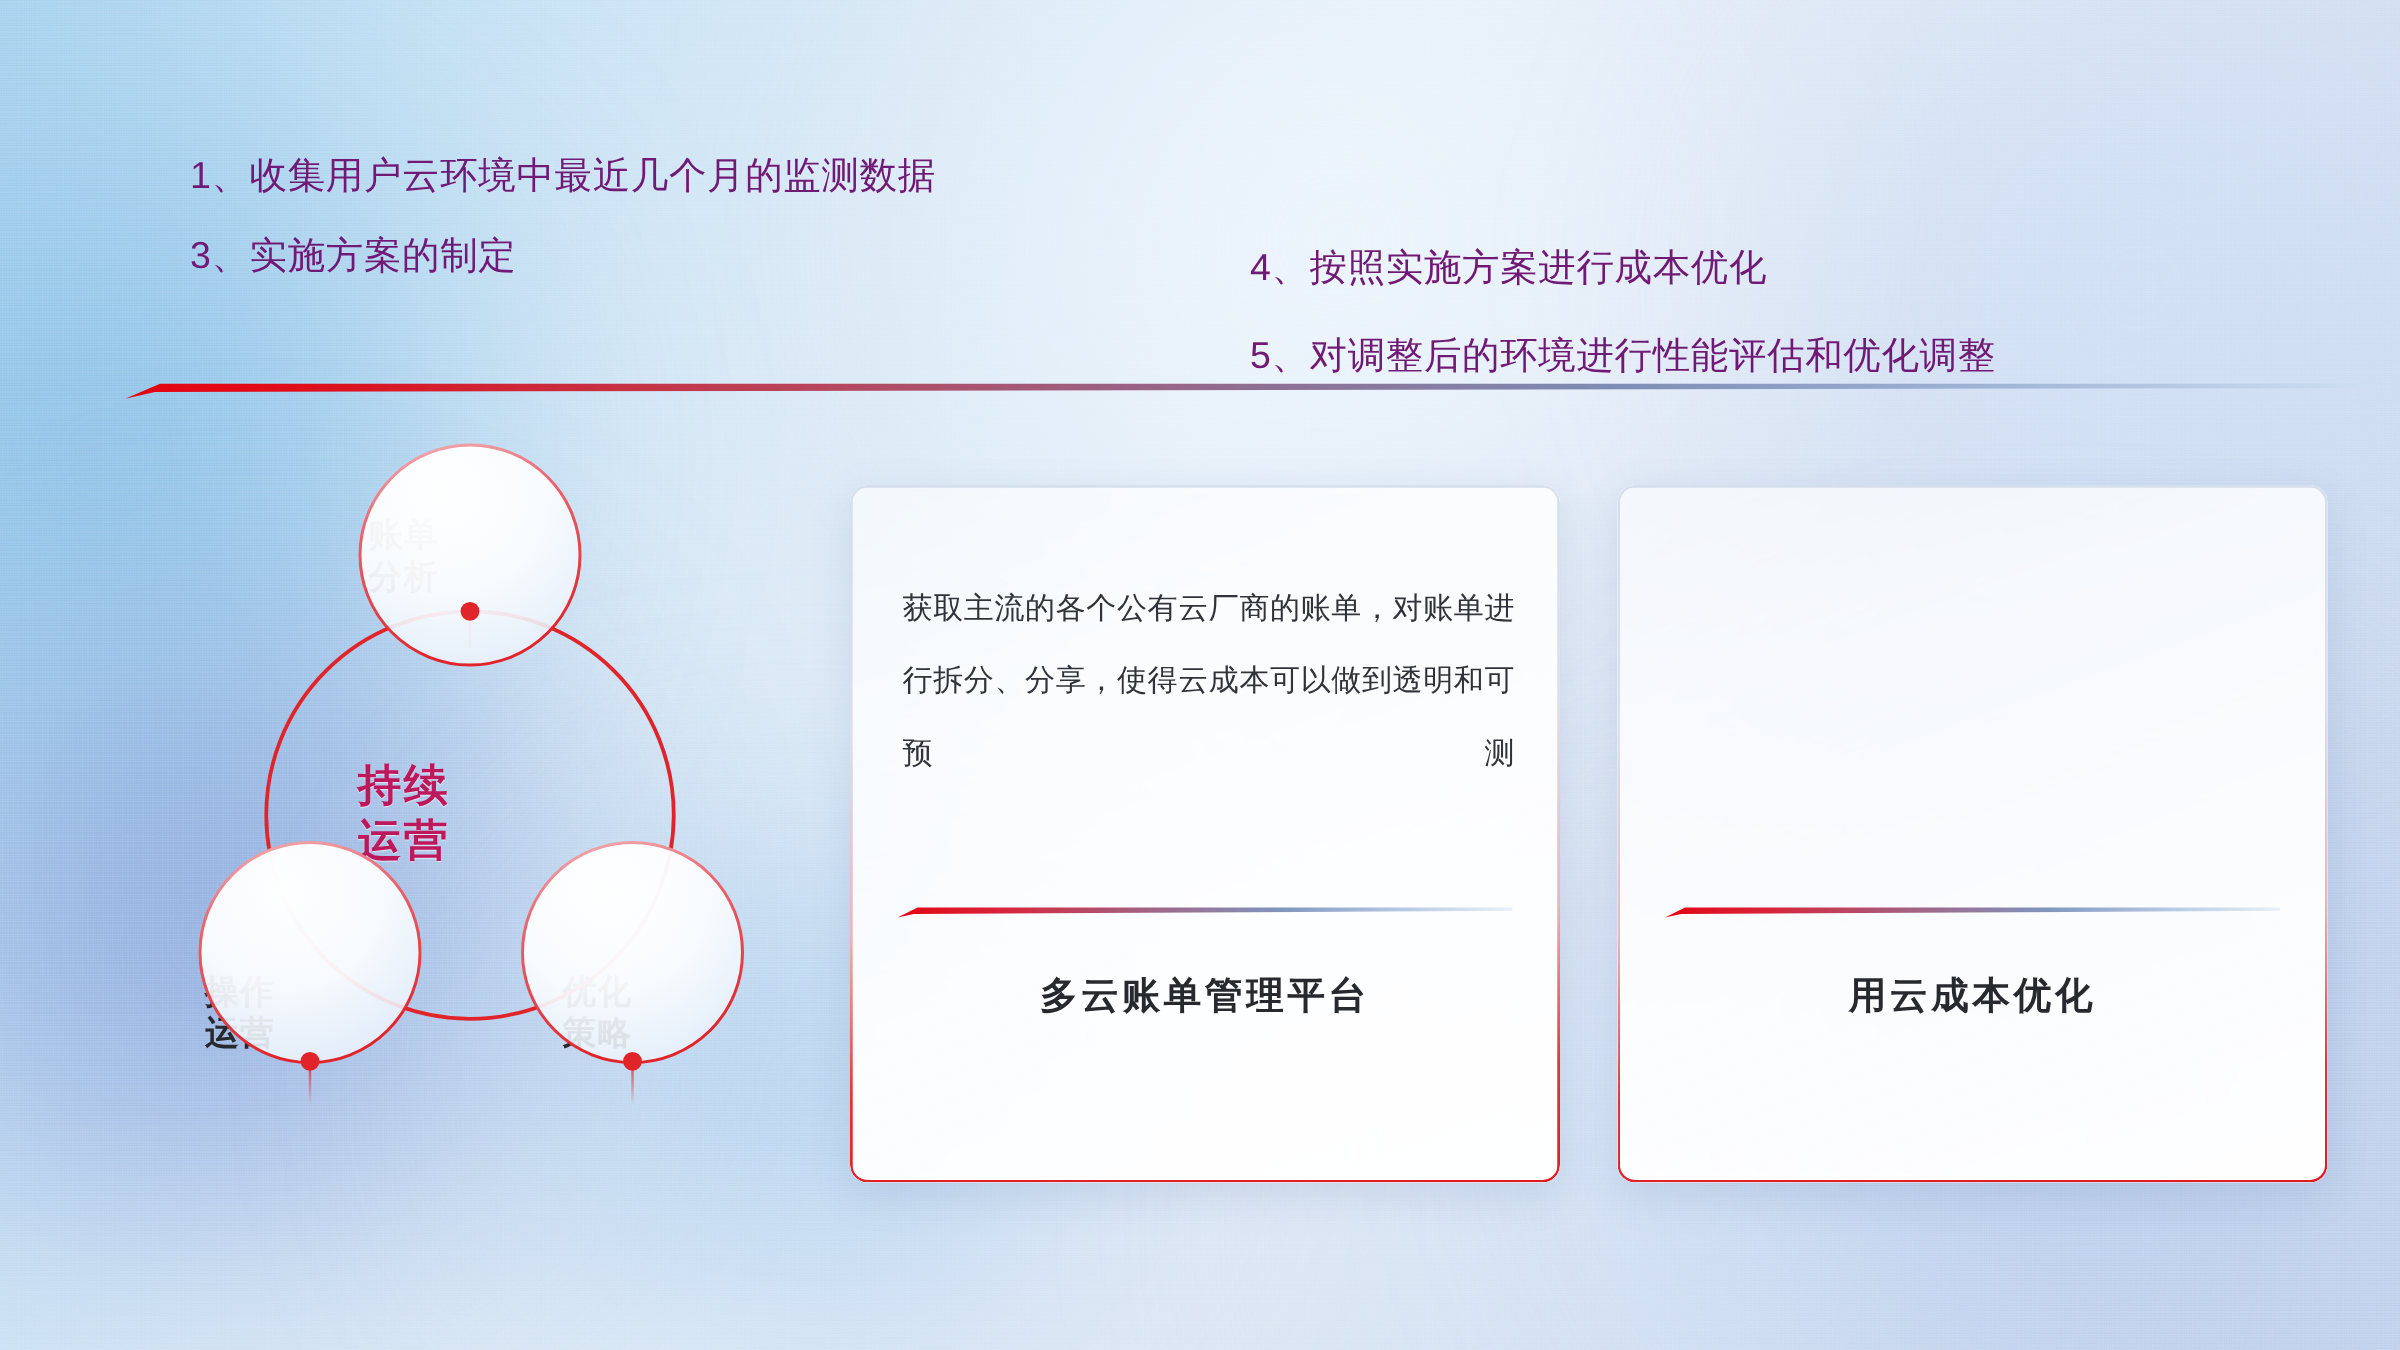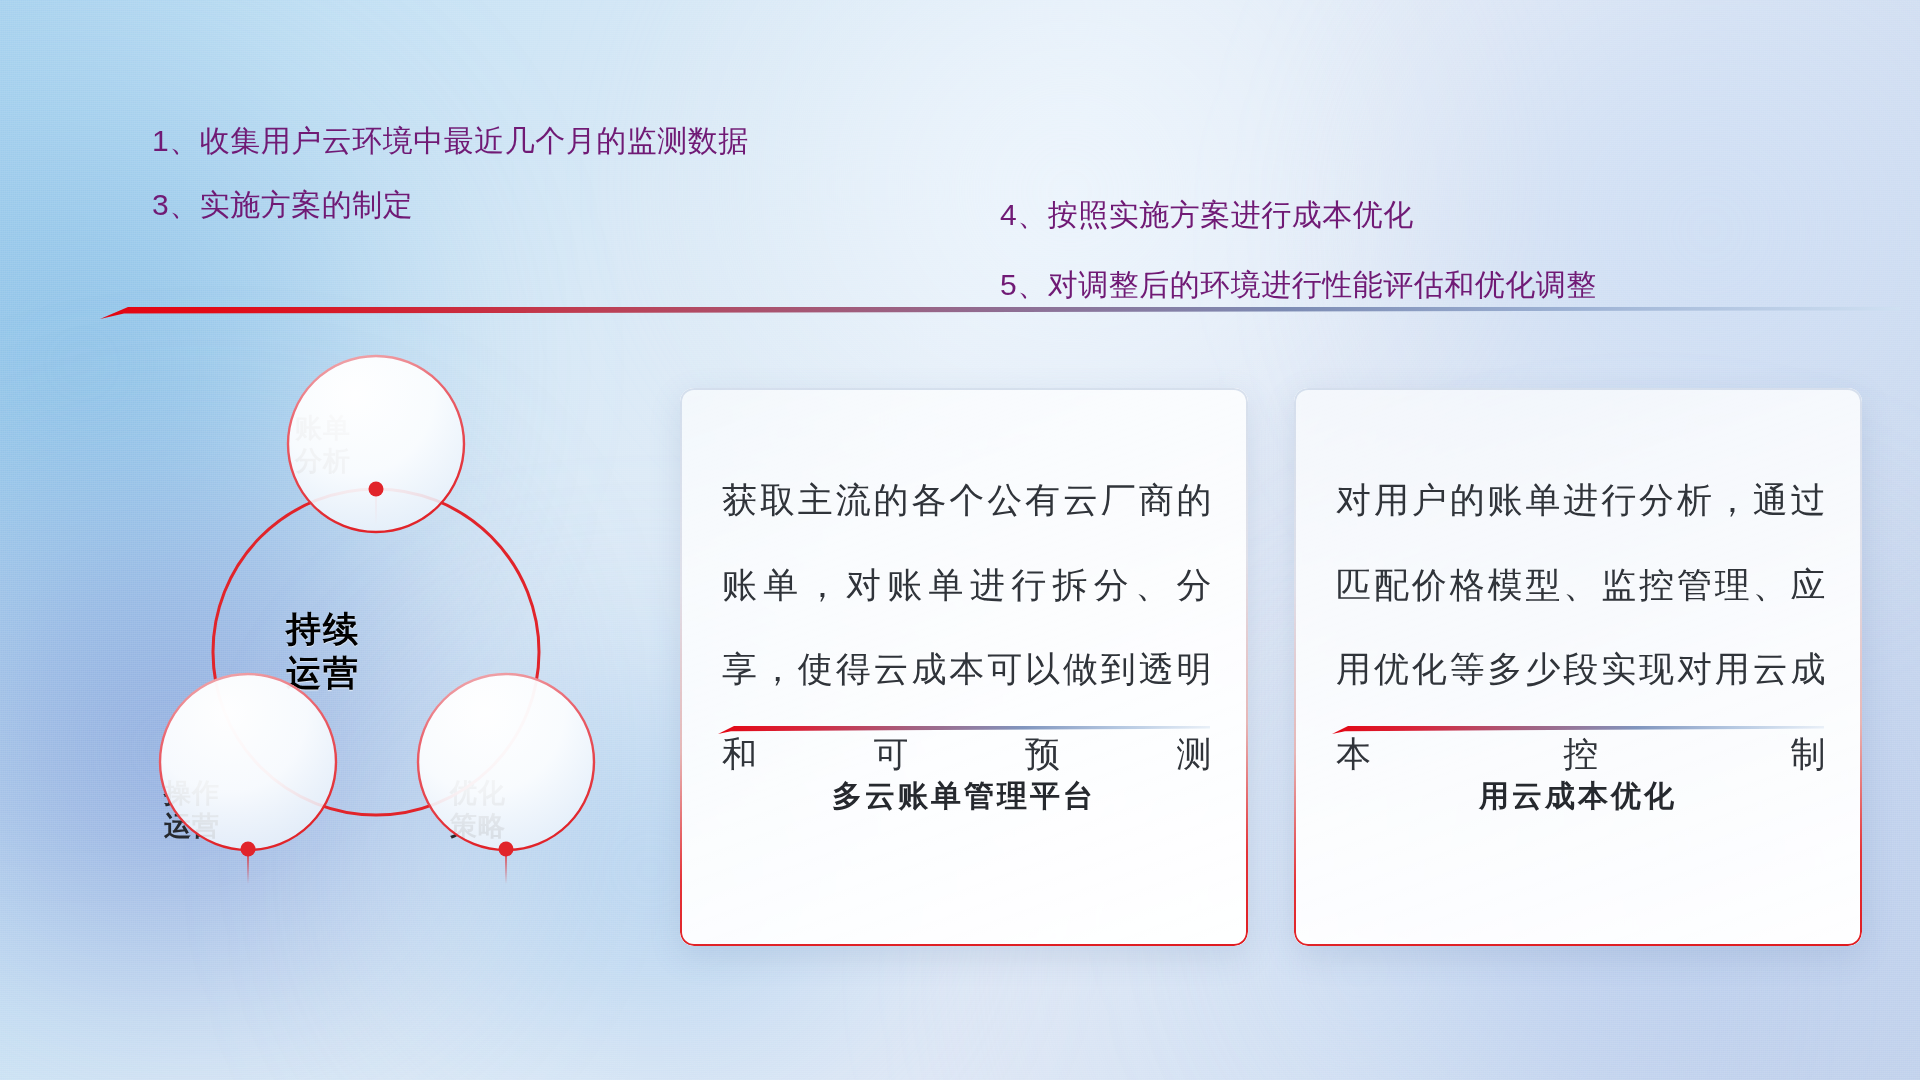--- a/index.html
+++ b/index.html
@@ -73,21 +73,21 @@
   .vlabel{
     position:absolute; text-align:center; color:#26292e;
     font-weight:bold; line-height:1.22; letter-spacing:1px;
     white-space:pre-line; z-index:3;
   }
   #label-top   { left:238px; top:412px; width:170px; font-size:27px; }
   #label-left  { left:112px;  top:777px; width:160px; font-size:27px; }
   #label-right { left:398px; top:777px; width:160px; font-size:27px; }
   #label-center{
     position:absolute; left:228px; top:607px; width:190px;
-    text-align:center; color:#000000; font-weight:bold;
+    text-align:center; color:#be185d; font-weight:bold;
     font-size:35px; line-height:1.25; letter-spacing:2px;
     white-space:pre-line; z-index:4;
     text-shadow:0 1px 1px rgba(255,255,255,.65);
   }
 
   
   .card{
     position:absolute; z-index:6;
     width:568px; height:558px;
     border-radius:14px;
@@ -113,21 +113,21 @@
     -webkit-mask:linear-gradient(#000 0 0) content-box, linear-gradient(#000 0 0);
     -webkit-mask-composite:xor;
             mask:linear-gradient(#000 0 0) content-box, linear-gradient(#000 0 0);
             mask-composite:exclude;
   }
   #card-1{ left:680px;  top:388px; }
   #card-2{ left:1294px; top:388px; }
 
   .card-body{
     position:absolute; left:42px; right:36px; top:70px;
-    font-size:35px; line-height:2.42;
+    font-size:24px; line-height:2.42;
     color:#30343a; letter-spacing:.5px;
     text-align:justify; text-align-last:justify;
   }
   .card-rule{
     position:absolute; left:38px; width:492px; top:336px; height:11px;
   }
   .card-title{
     position:absolute; left:0; right:0; top:388px;
     text-align:center;
     font-size:30px; font-weight:bold; color:#26292e;
@@ -232,21 +232,20 @@
         <stop offset="1" stop-color="#e9f0f8"></stop>
       </linearGradient>
     </defs>
     <path d="M0,10 L16,2 L492,2 L492,4.6 L13,7.2 Z" fill="url(#ruleGrad1)"></path>
   </svg>
   <div class="card-title">多云账单管理平台</div>
 </div>
 
 <div class="card" id="card-2">
   <div class="card-border"></div>
-  <div class="card-body">对用户的账单进行分析，通过匹配价格模型、监控管理、应用优化等多少段实现对用云成本控制</div>
   <svg class="card-rule" viewBox="0 0 492 11" preserveAspectRatio="none">
     <defs>
       <linearGradient id="ruleGrad2" x1="0" y1="0" x2="1" y2="0">
         <stop offset="0" stop-color="#e30613"></stop>
         <stop offset="0.17" stop-color="#d8243a"></stop>
         <stop offset="0.40" stop-color="#a26282"></stop>
         <stop offset="0.62" stop-color="#8095be"></stop>
         <stop offset="0.82" stop-color="#b6c9e2"></stop>
         <stop offset="1" stop-color="#e9f0f8"></stop>
       </linearGradient>

